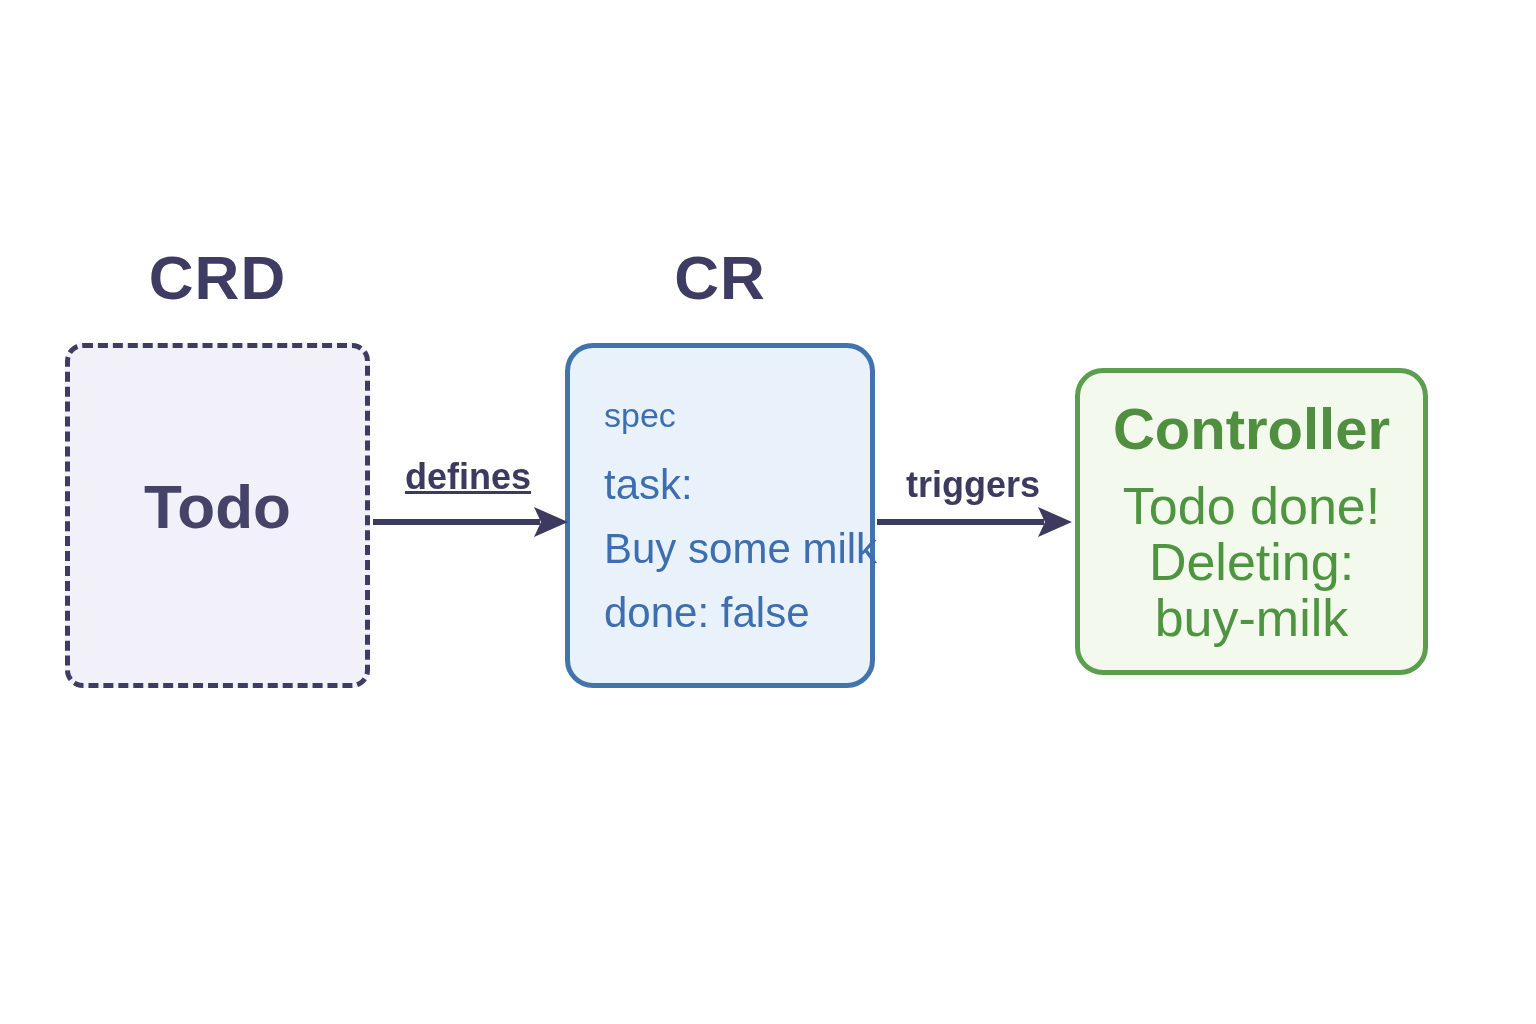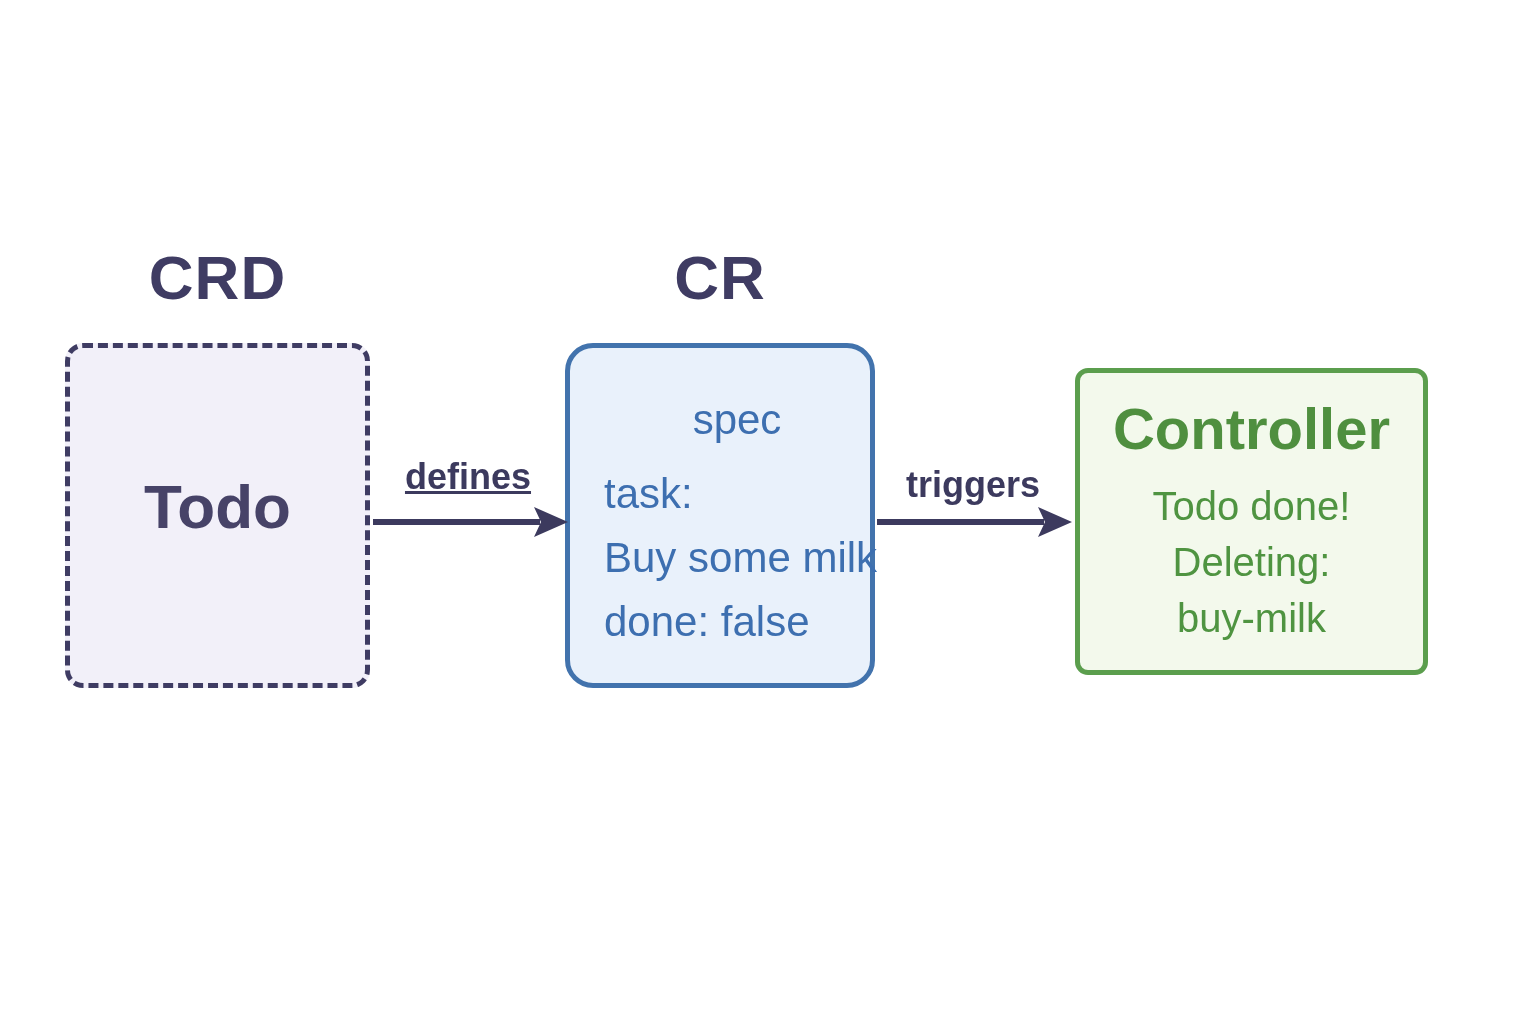--- a/index.html
+++ b/index.html
@@ -54,53 +54,52 @@
     left: 565px; top: 343px;
     width: 310px; height: 345px;
     box-sizing: border-box;
     background: #e9f1fb;
     border: 5px solid #4273ad;
     border-radius: 28px;
     padding: 48px 0 0 34px;
     color: #3d6fb0;
   }
   .cr-spec {
-    font-size: 42px;
+    font-size: 34px;
     font-weight: 500;
     margin: 0 0 22px 0;
-    text-align: center;
   }
   .cr-line {
     font-size: 42px;
     font-weight: 500;
     line-height: 56px;
     white-space: nowrap;
     margin-top: 8px;
   }
 
   
   .controller-box {
     position: absolute;
     left: 1075px; top: 368px;
     width: 353px; height: 307px;
     box-sizing: border-box;
     background: #f3f9ec;
     border: 5px solid #5b9e4d;
-    border-radius: 13px;
+    border-radius: 28px;
     text-align: center;
     padding-top: 22px;
   }
   .controller-heading {
     font-size: 58px;
     font-weight: 700;
     color: #4f8f3f;
     margin-bottom: 16px;
   }
   .controller-line {
-    font-size: 40px;
+    font-size: 52px;
     font-weight: 500;
     line-height: 56px;
     color: #4f9441;
   }
 
   
   .edges-svg {
     position: absolute;
     left: 0; top: 0;
     width: 1536px; height: 1024px;

